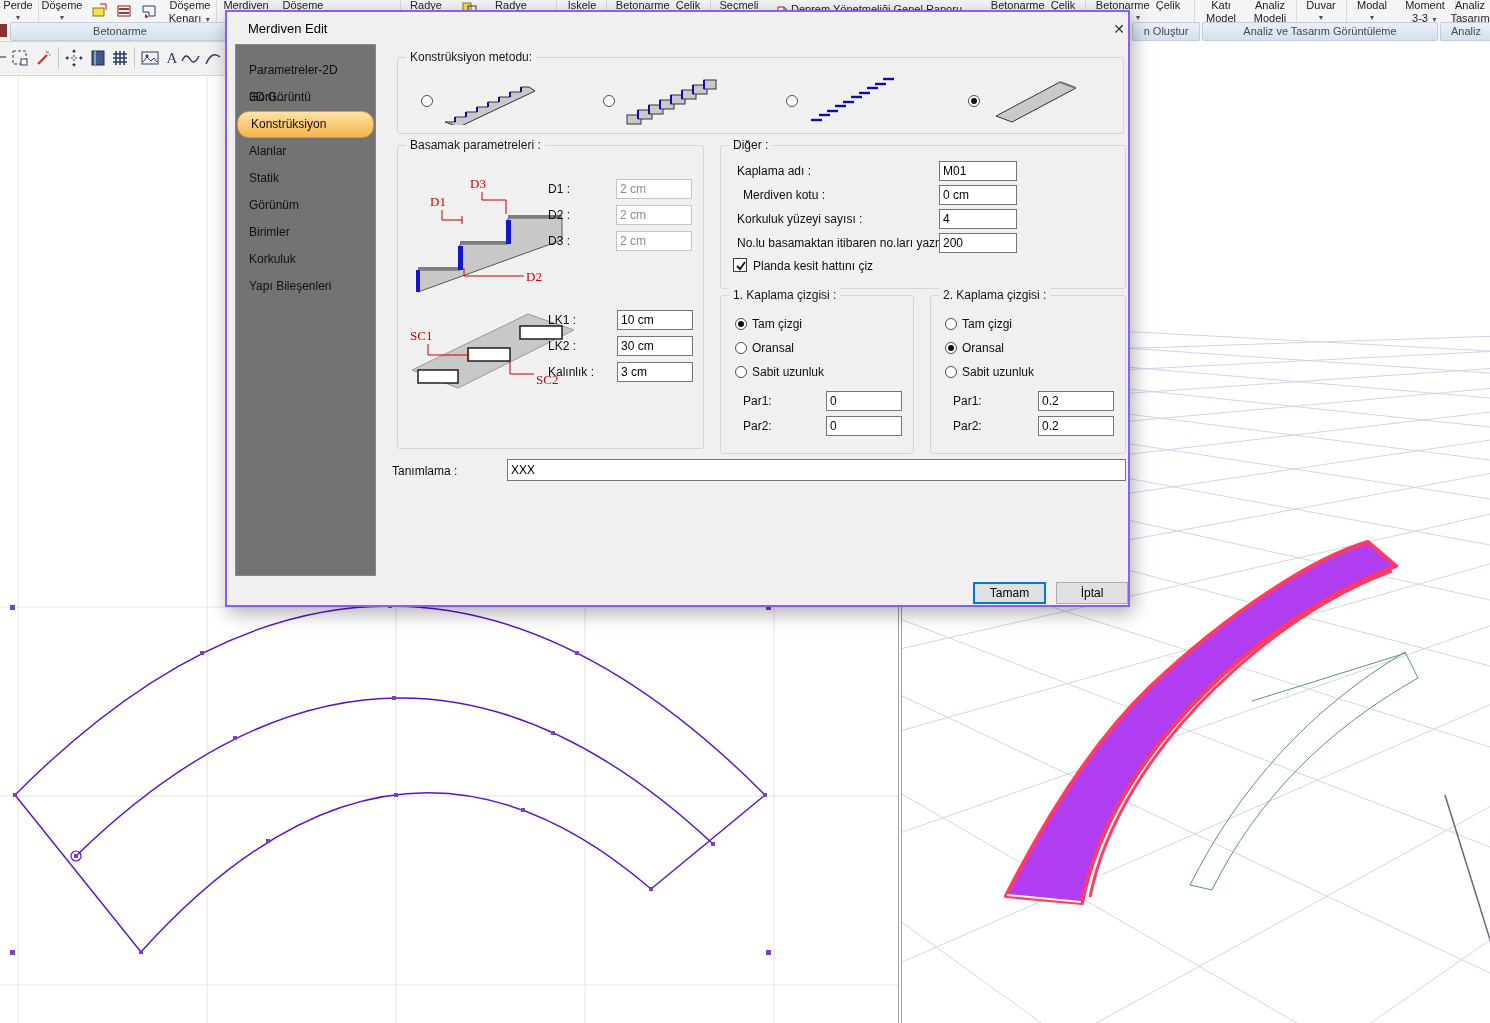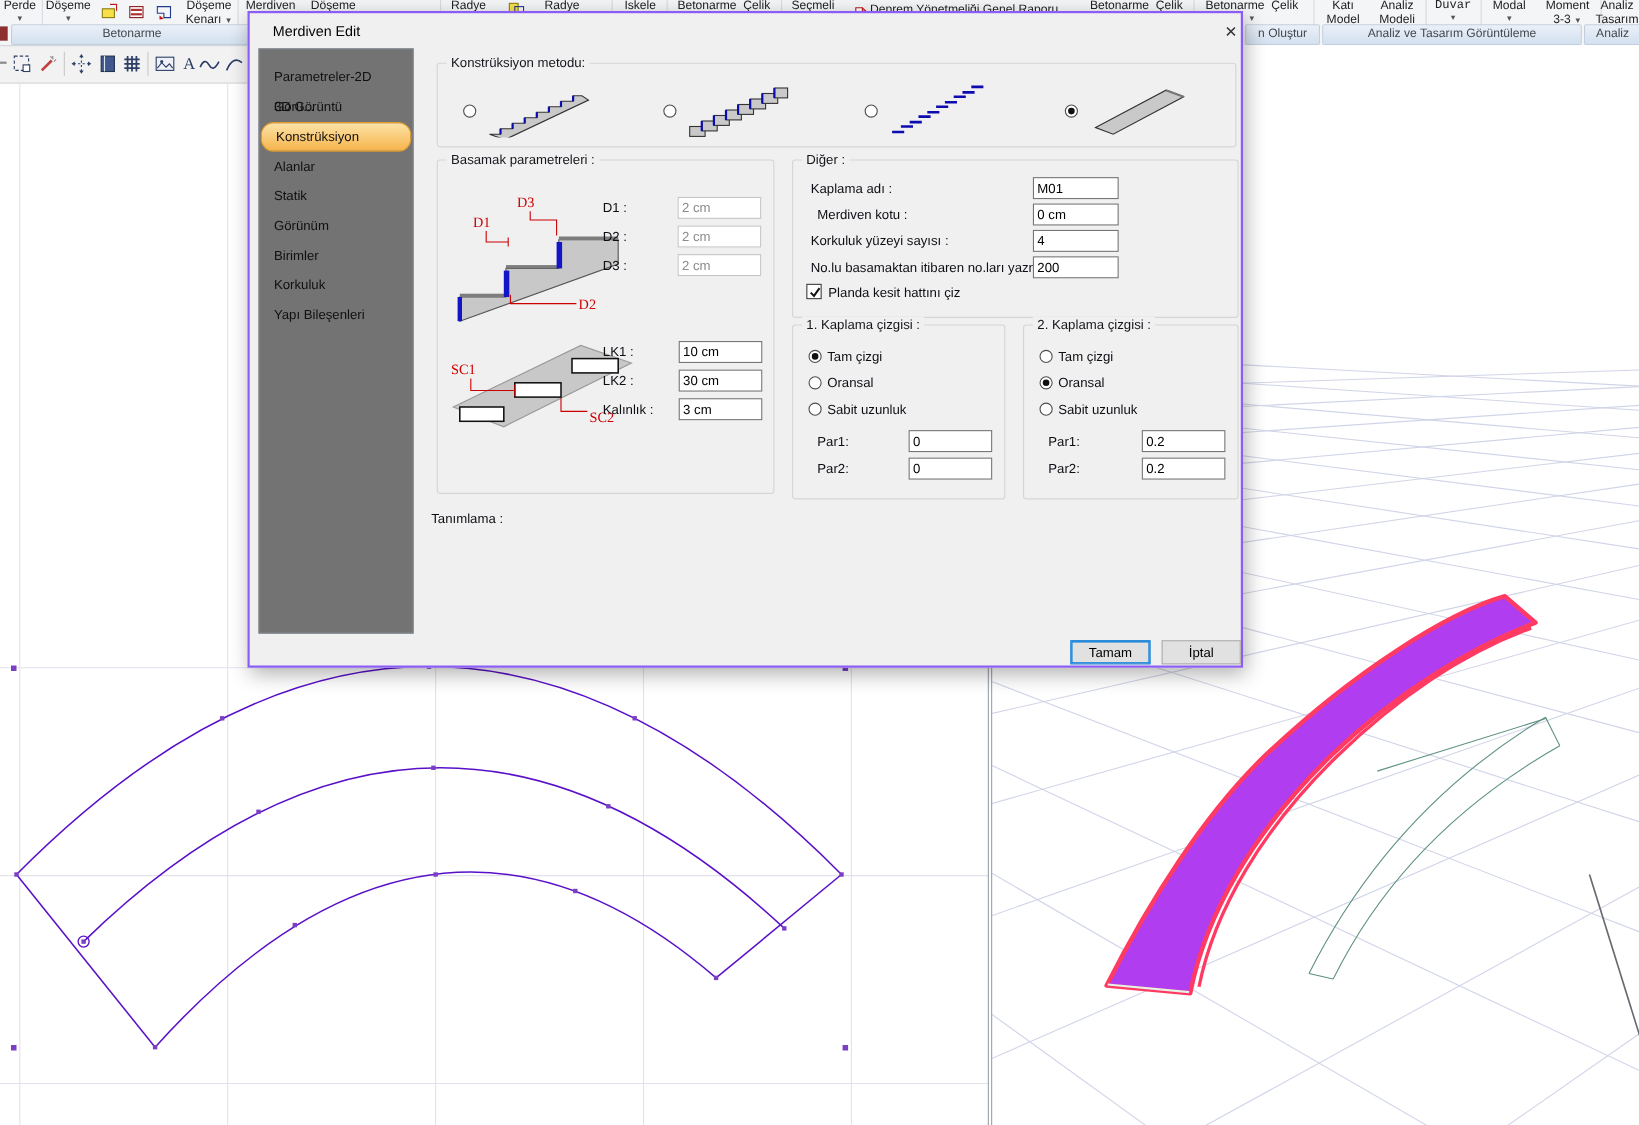--- a/index.html
+++ b/index.html
@@ -212,21 +212,21 @@
       <span class="rb-caret">▼</span>
     </div>
     <div class="rb-sep" style="left:1194px;"></div>
     <div class="rb-item" style="left:1198px;width:46px;">
       <span>Katı</span><span class="l2">Model</span>
     </div>
     <div class="rb-item" style="left:1246px;width:48px;">
       <span>Analiz</span><span class="l2">Modeli</span>
     </div>
     <div class="rb-sep" style="left:1296px;"></div>
-    <div class="rb-item" style="left:1299px;width:44px;font-family:Liberation Mono, monospace;">
+    <div class="rb-item" style="left:1299px;width:44px;">
       <span>Duvar</span>
       <span class="rb-caret">▼</span>
     </div>
     <div class="rb-sep" style="left:1346px;"></div>
     <div class="rb-item" style="left:1350px;width:44px;">
       <span>Modal</span>
       <span class="rb-caret">▼</span>
     </div>
     <div class="rb-item" style="left:1396px;width:58px;">
       <span>Moment</span>
@@ -450,18 +450,19 @@
       <span class="lbl" style="left:31px;top:45px;">Oransal</span>
       <span class="radio" style="left:14px;top:70px;"></span>
       <span class="lbl" style="left:31px;top:69px;">Sabit uzunluk</span>
       <span class="lbl" style="left:22px;top:98px;">Par1:</span>
       <input class="fld" style="left: 107px; top: 95px; width: 68px;" value="0.2">
       <span class="lbl" style="left:22px;top:123px;">Par2:</span>
       <input class="fld" style="left: 107px; top: 120px; width: 68px;" value="0.2">
     </div>
 
     <span class="lbl" style="left:165px;top:452px;">Tanımlama :</span>
+    <input class="fld" style="left: 280px; top: 447px; width: 611px; height: 20px;" value="XXX">
 
     <button class="btn def" style="left:746px;top:570px;width:73px;">Tamam</button>
     <button class="btn" style="left:829px;top:570px;width:72px;">İptal</button>
   </div>
 
 </div>
 
 </body></html>

